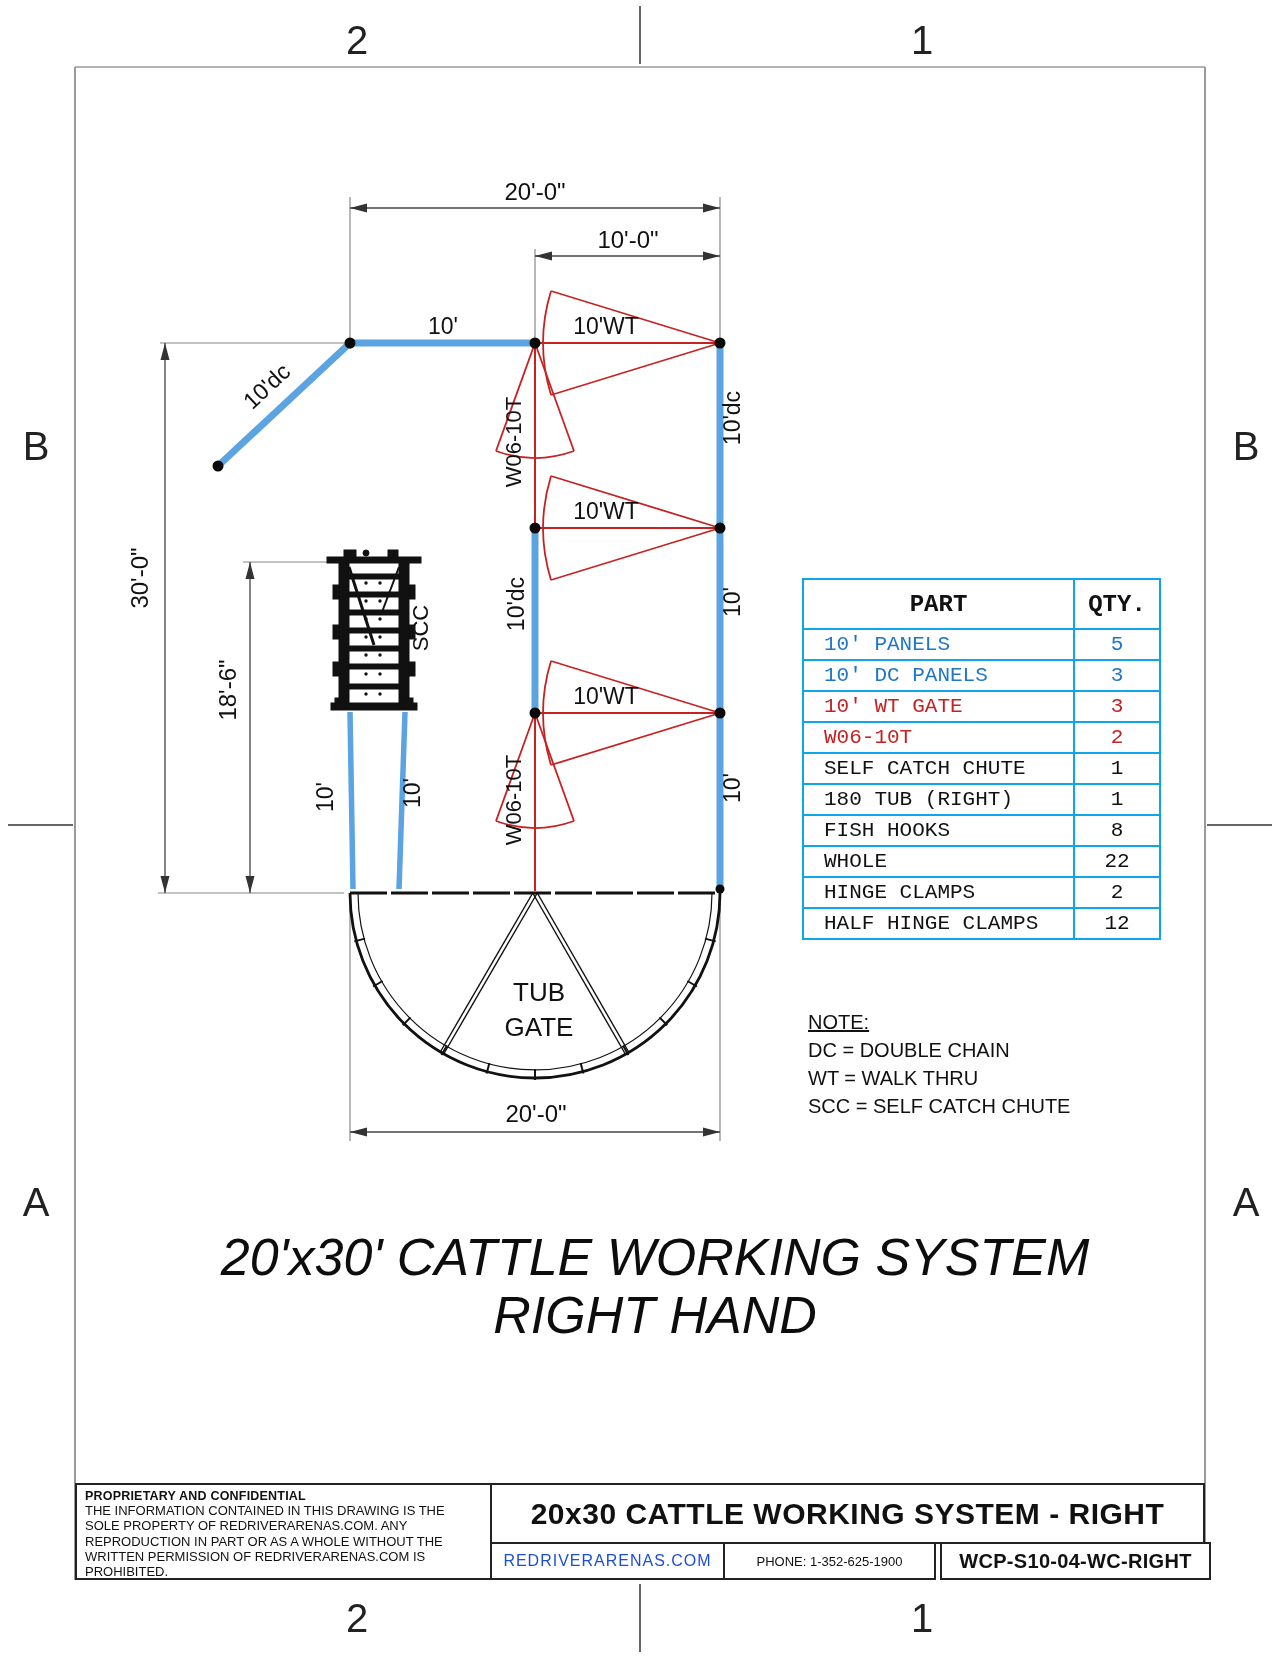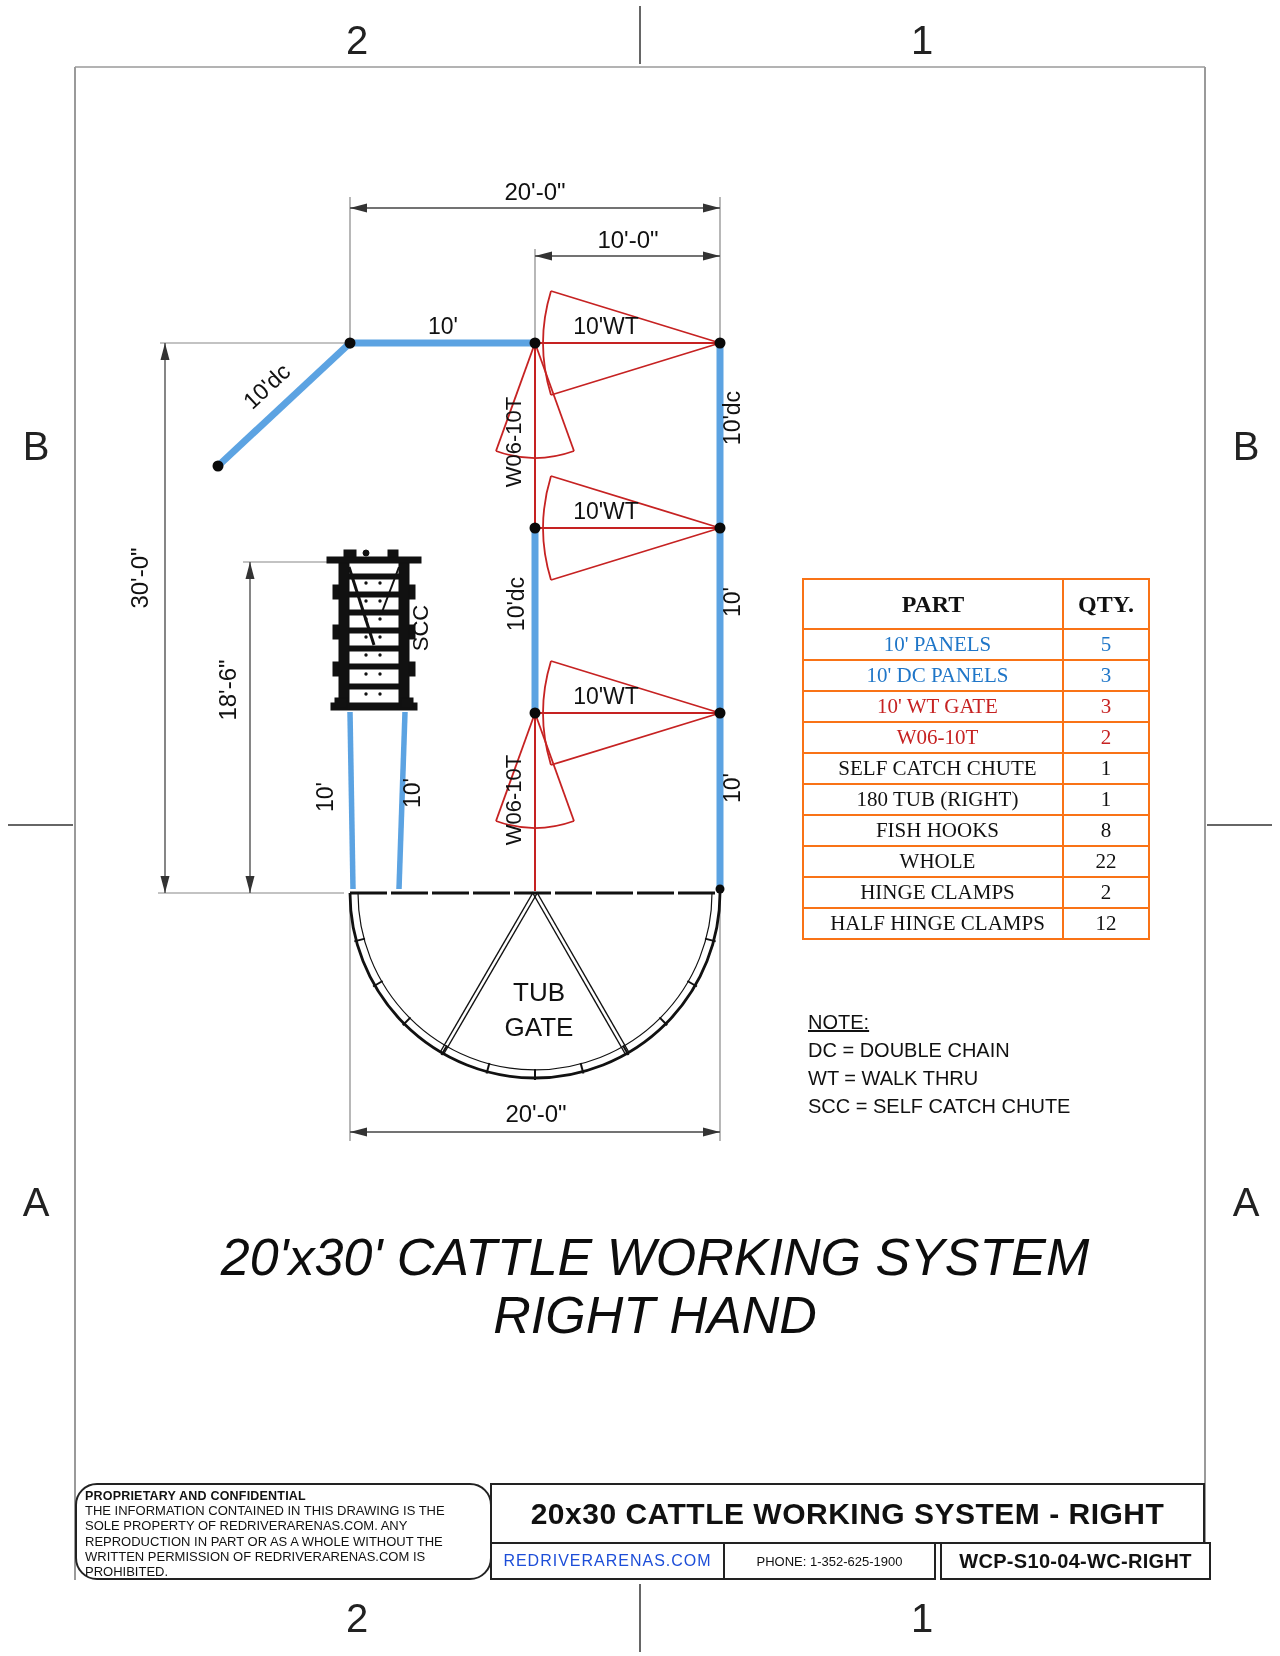--- a/index.html
+++ b/index.html
@@ -4,36 +4,36 @@
 <style>
   html,body{margin:0;padding:0;background:#fff;}
   #sheet{position:relative;width:1280px;height:1656px;background:#fff;overflow:hidden;
          font-family:"Liberation Sans",sans-serif;color:#111;}
   .abs{position:absolute;}
   .ctr{transform:translate(-50%,-50%);white-space:nowrap;}
   .zone{font-size:40px;color:#222;}
   svg text{font-family:"Liberation Sans",sans-serif;fill:#111;}
   
   #parts{position:absolute;left:802px;top:578px;border-collapse:collapse;}
-  #parts th,#parts td{border:2px solid #f97316;font-family:Liberation Serif, serif;}
+  #parts th,#parts td{border:2px solid #0ea5e9;font-family:Liberation Mono, monospace;}
   #parts th{height:46px;font-size:24px;font-weight:bold;text-align:center;}
   #parts td{height:29px;font-size:21px;padding:0;}
-  #parts td.part{width:249px;padding-left:9px;text-align:center;}
+  #parts td.part{width:249px;padding-left:20px;text-align:left;}
   #parts td.qty{width:84px;text-align:center;}
   tr.c-blue td{color:#1F76C8;}
   tr.c-red td{color:#C62222;}
   
   #note{position:absolute;left:808px;top:1008px;font-size:20px;line-height:28px;}
   #note .nt{text-decoration:underline;}
   
   #main-title{position:absolute;left:75px;top:1228px;width:1160px;text-align:center;
               font-size:52px;line-height:58px;color:#0d0d0d;letter-spacing:0px;font-style:italic;}
   
   .tb{position:absolute;border:2px solid #222;box-sizing:border-box;background:#fff;}
-  #tb-conf{left:75px;top:1483px;width:417px;height:97px;padding:4px 0 0 8px;border-radius:22px;}
+  #tb-conf{left:75px;top:1483px;width:417px;height:97px;padding:4px 0 0 8px;}
   #tb-conf .h{font-size:12.5px;font-weight:bold;letter-spacing:0.2px;}
   #tb-conf .b{font-size:13px;line-height:15.3px;}
   #tb-title{left:490px;top:1483px;width:715px;height:61px;display:flex;align-items:center;justify-content:center;
             font-size:30px;font-weight:bold;letter-spacing:0.5px;}
   #tb-web{left:490px;top:1542px;width:235px;height:38px;display:flex;align-items:center;justify-content:center;
           font-size:16px;letter-spacing:1px;color:#1d4ed8;}
   #tb-phone{left:723px;top:1542px;width:213px;height:38px;display:flex;align-items:center;justify-content:center;
             font-size:13px;}
   #tb-part{left:934px;top:1542px;width:271px;height:38px;display:flex;align-items:center;justify-content:center;
            font-size:20px;font-weight:bold;letter-spacing:0.3px;margin-left:6px;}

